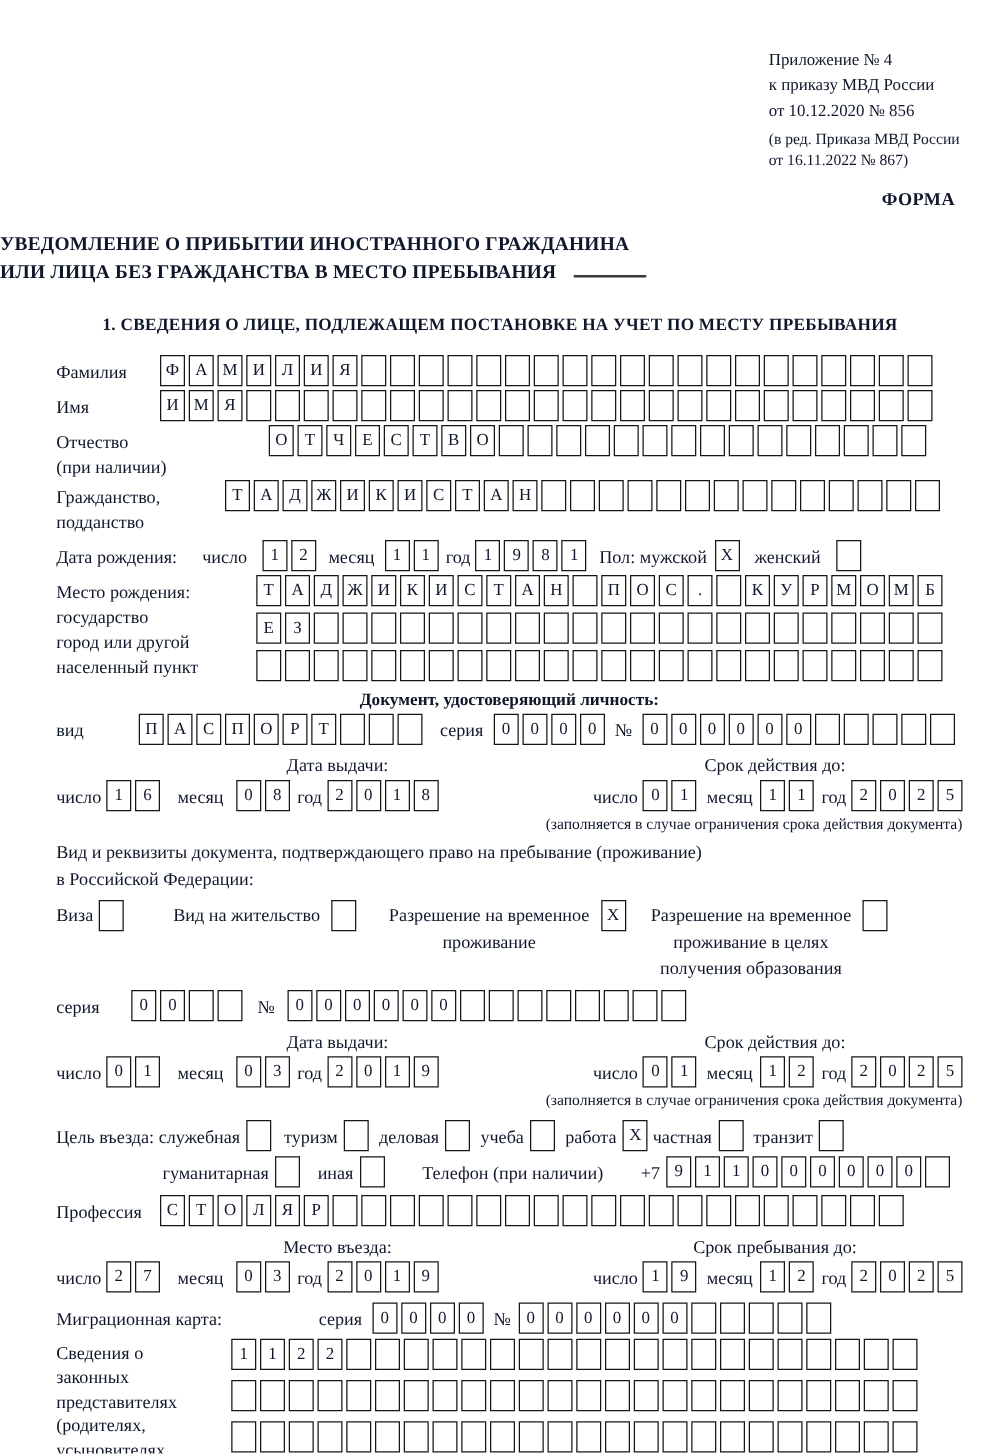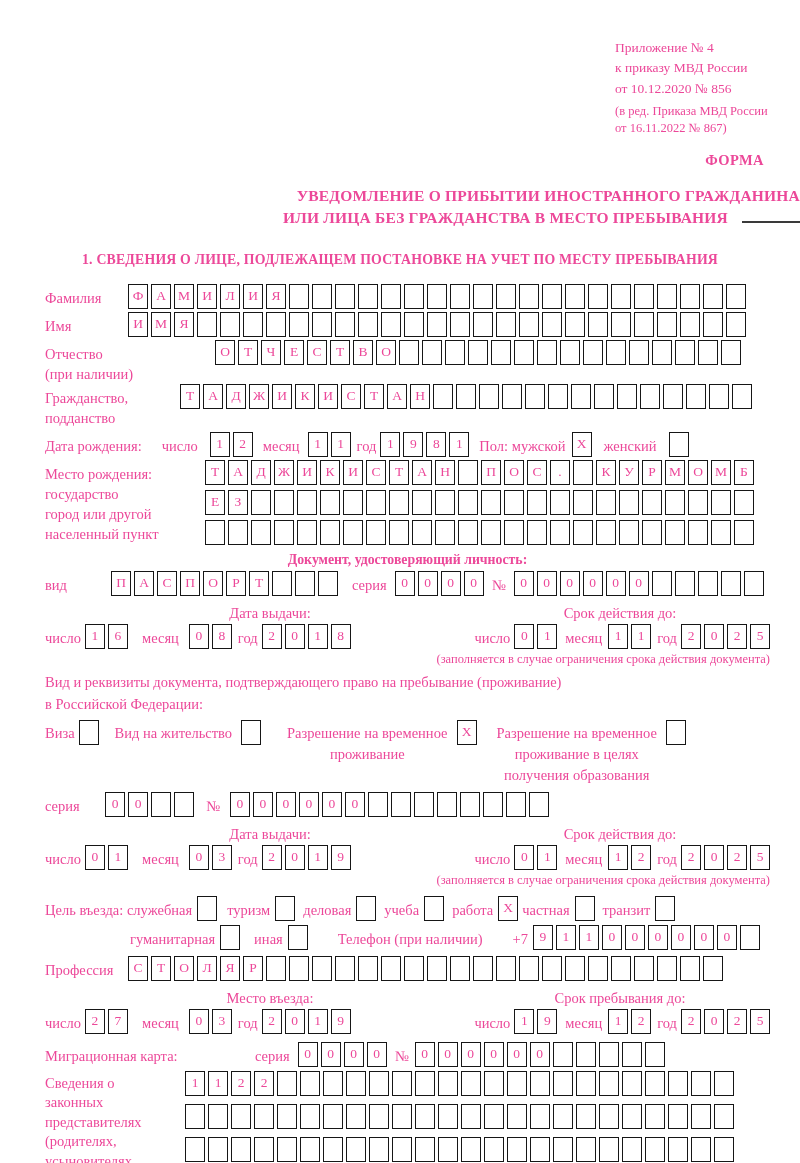--- a/index.html
+++ b/index.html
@@ -1,43 +1,43 @@
 <!DOCTYPE html>
 <html><head>
 <meta charset="utf-8">
 <style>
   * { box-sizing: border-box; margin: 0; padding: 0; }
   html, body { background: #ffffff; }
   .page {
-    width: 800px; height: 1163px; background: #fff; color: #ec4899;
+    width: 800px; height: 1163px; background: #fff; color: #0f172a;
     font-family: "Liberation Serif", "DejaVu Serif", serif;
     position: relative; overflow: hidden; padding-top: 38px; margin: 0 auto;
   }
   
   .refblock { margin-left: 615px; font-size: 13.5px; line-height: 1.5; }
   .refblock .sub { font-size: 12.5px; margin-top: 4px; line-height: 1.4; }
   .forma { text-align: right; padding-right: 36px; font-weight: bold; font-size: 14.5px; margin-top: 14px; letter-spacing: .4px; }
   
-  .title { text-align: right; font-weight: bold; font-size: 15.5px; margin-top: 16px; line-height: 1.45; letter-spacing: .2px; }
+  .title { text-align: left; font-weight: bold; font-size: 15.5px; margin-top: 16px; line-height: 1.45; letter-spacing: .2px; }
   .blank { display: inline-block; width: 58px; border-bottom: 2.2px solid #3a3a3a; height: .95em; margin-left: 14px; }
   .sec { text-align: center; font-weight: bold; font-size: 13.8px; margin-top: 22px; letter-spacing: .2px; }
   
   .frm { padding: 0 30px 0 45px; margin-top: 16px; font-size: 14.5px; }
   .row { display: flex; align-items: flex-start; margin-bottom: 3px; }
   .lbl { flex: none; padding-top: 4px; line-height: 20px; }
   .w83 { width: 83px; } .w170 { width: 170px; } .w135 { width: 135px; } .w160 { width: 160px; }
   .cells { display: flex; gap: 3px; flex: none; }
   .cell {
     flex: none; width: 20px; height: 25px; border: 1.6px solid #161616;
     display: flex; align-items: center; justify-content: center;
     font-size: 13.5px; background: #fff; line-height: 1;
   }
   .inlbl { padding-top: 4px; line-height: 20px; flex: none; }
   .ml4{margin-left:4px} .ml6{margin-left:6px} .ml8{margin-left:8px} .ml10{margin-left:10px}
-  .ml12{margin-left:12px} .ml14{margin-left:14px} .ml20{margin-left:20px} .ml26{margin-left:26px} .ml30{margin-left:30px} .ml40{margin-left:16px}
+  .ml12{margin-left:12px} .ml14{margin-left:14px} .ml20{margin-left:20px} .ml26{margin-left:26px} .ml30{margin-left:30px} .ml40{margin-left:40px}
   .stack { display: flex; flex-direction: column; }
   .stack .cells { margin-bottom: 5px; }
   .dochead { text-align: center; font-weight: bold; font-size: 13.8px; margin: 2px 0 3px 0; }
   
   .dtitles { display: flex; margin-top: 8px; line-height: 18px; }
   .dtitles .t1 { width: 450px; text-align: center; }
   .dtitles .t2 { width: 250px; text-align: center; }
   .daterow { display: flex; align-items: flex-start; margin-top: 2px; }
   .dgroup { display: flex; align-items: flex-start; }
   .dgroup.right { margin-left: auto; }

